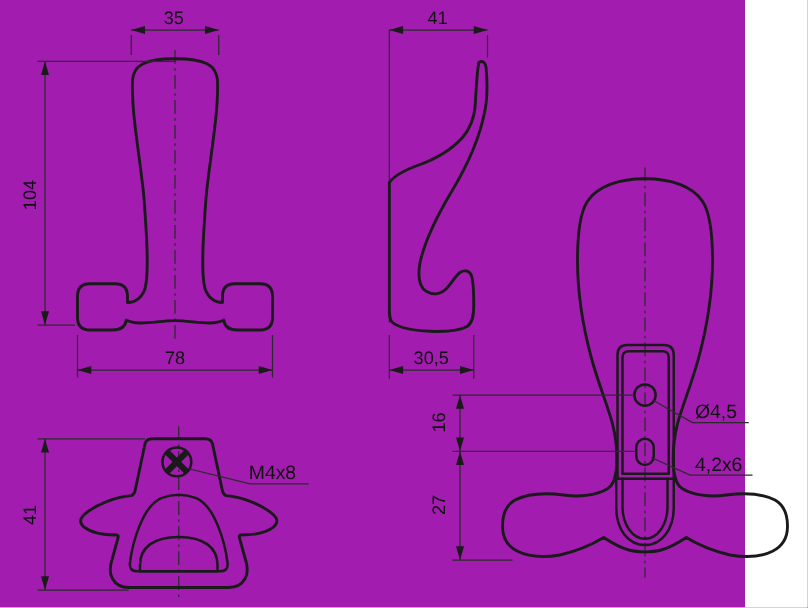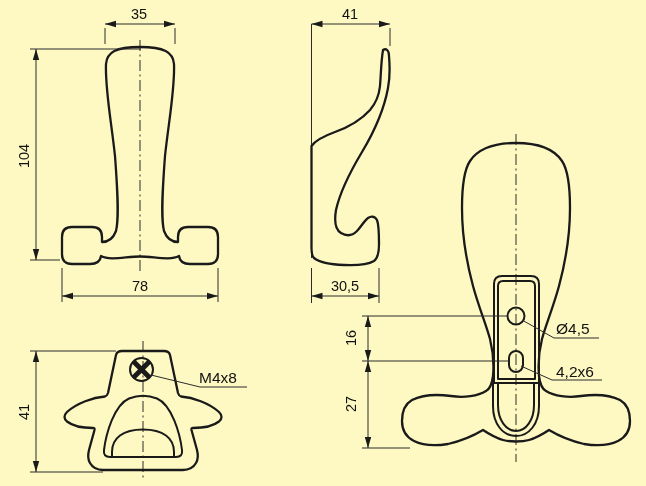--- a/index.html
+++ b/index.html
@@ -1,16 +1,16 @@
 <!DOCTYPE html>
 <html><head>
 <meta charset="utf-8">
 <style>
   html, body { margin: 0; padding: 0; background: #ffffff; }
-  .stage { width: 646px; height: 486px; position: relative; background: #fef9c3; }
+  .stage { width: 596px; height: 486px; position: relative; background: #a21caf; }
   svg { display: block; }
   .outline  { fill: none; stroke: #1a1a1a; stroke-width: 2.3; stroke-linejoin: round; stroke-linecap: round; }
   .outline2 { fill: none; stroke: #1a1a1a; stroke-width: 2;   stroke-linejoin: round; stroke-linecap: round; }
   .thin     { fill: none; stroke: #2b2b2b; stroke-width: 1; }
   .center   { fill: none; stroke: #2b2b2b; stroke-width: 1; stroke-dasharray: 11 3.5 2 3.5; }
   .arrow    { fill: #1a1a1a; stroke: none; }
   text.dim  { font-family: "Liberation Sans", "DejaVu Sans", sans-serif; font-size: 14.5px; fill: #111; }
   text.lbl  { font-family: "Liberation Sans", "DejaVu Sans", sans-serif; font-size: 15.5px; fill: #111; }
   .mid { text-anchor: middle; }
 </style>

